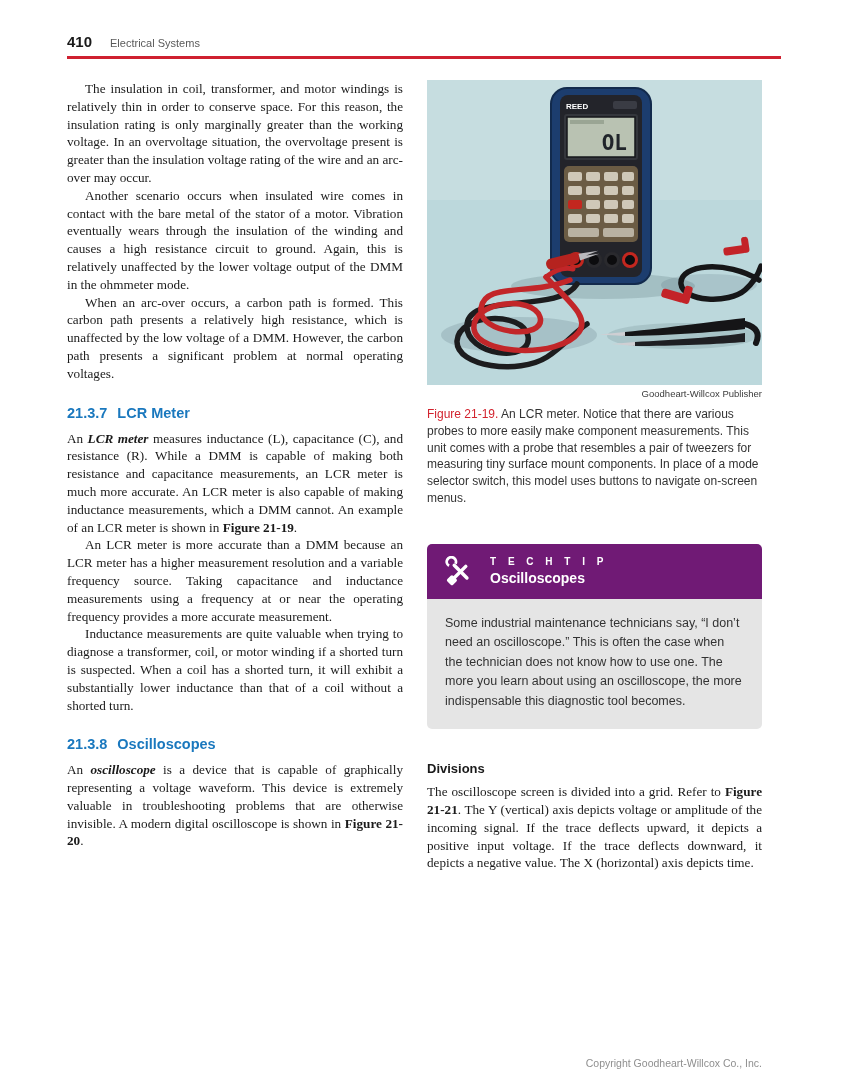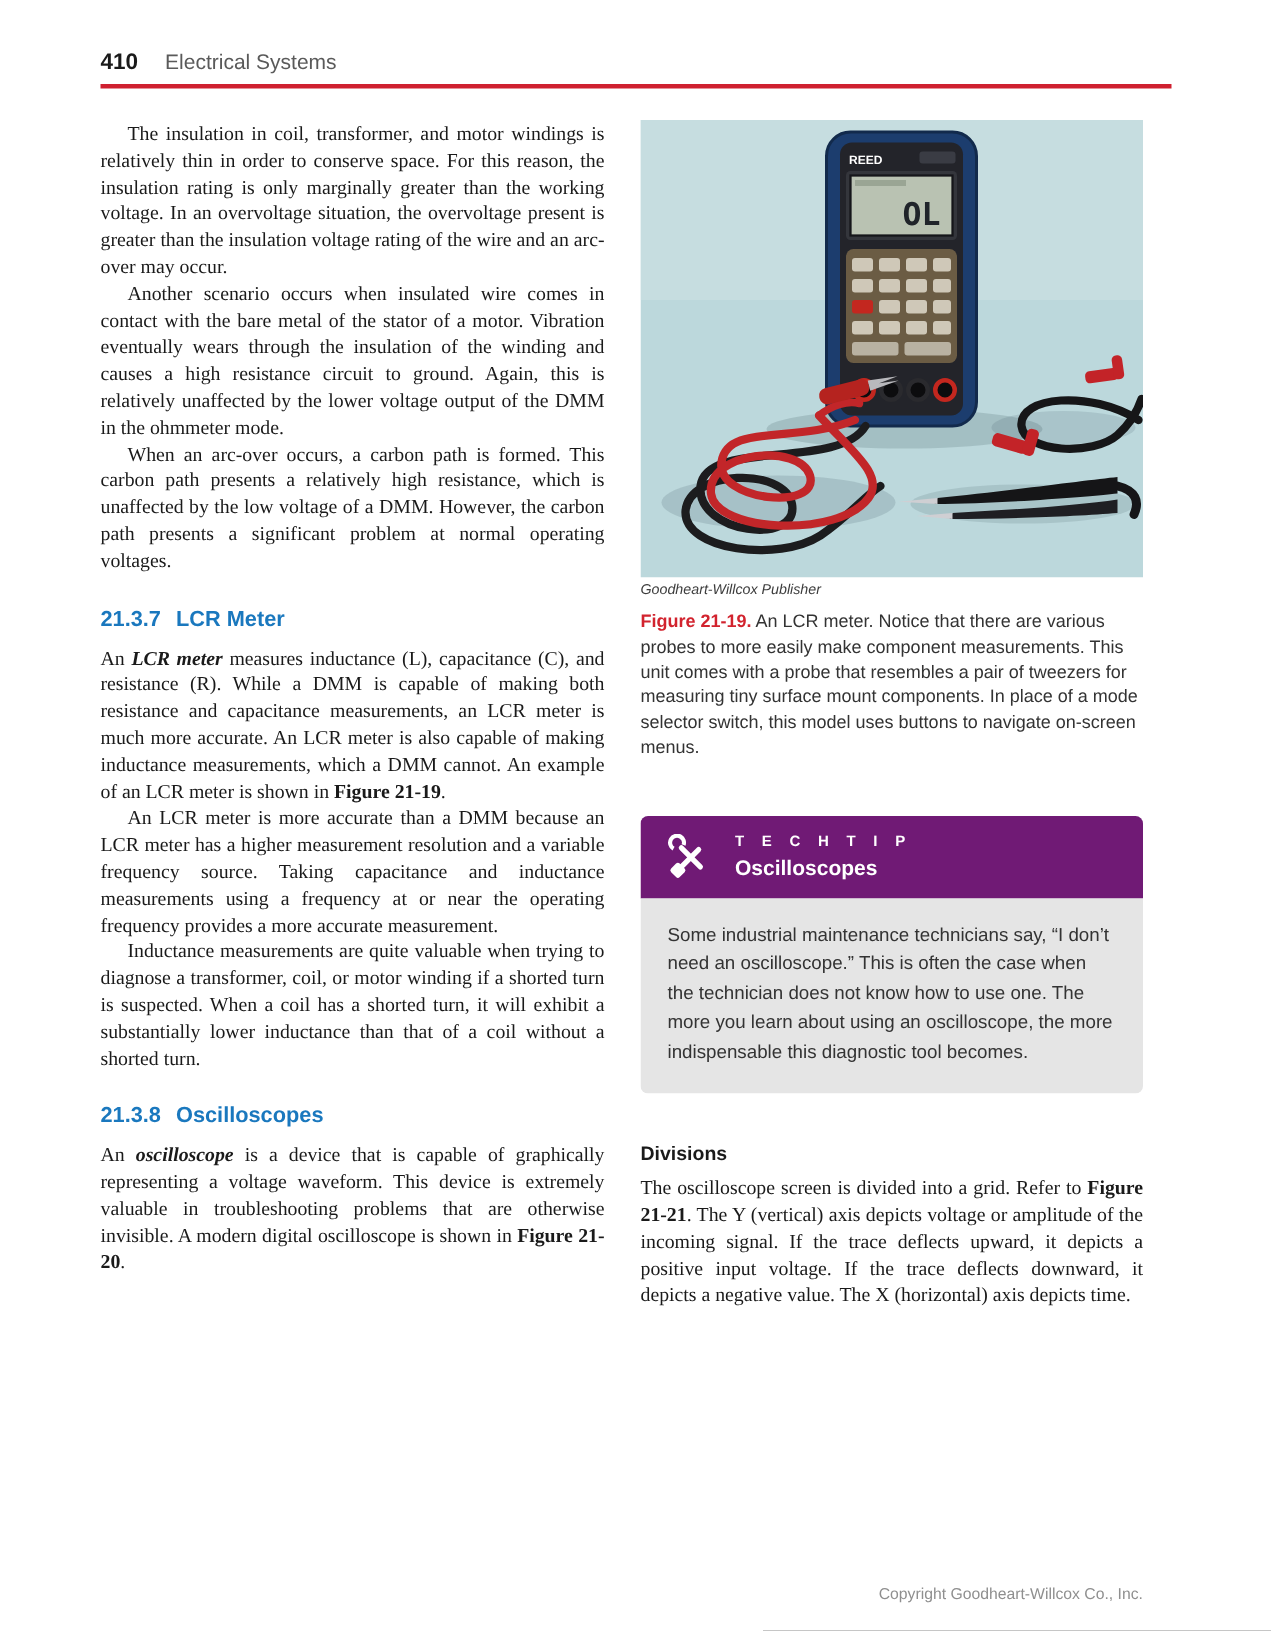--- a/index.html
+++ b/index.html
@@ -12,21 +12,21 @@
     color:#1a1a1a;
     overflow:hidden;
   }
   
   .page-header{
     position:absolute;left:67px;top:33px;width:714px;
     display:flex;align-items:baseline;gap:18px;
     font-family:"Liberation Sans","DejaVu Sans",sans-serif;
   }
   .page-num{font-size:15px;font-weight:bold;color:#1a1a1a;}
-  .chapter{font-size:14px;color:#5a5a5a;}
+  .chapter{font-size:11px;color:#5a5a5a;}
   .header-rule{
     position:absolute;left:67px;top:56px;width:714px;height:2.5px;
     background:#cf2030;
   }
   
   .columns{
     position:absolute;left:67px;top:80px;width:715px;
     display:flex;gap:24px;
   }
   .col-left{width:336px;}
@@ -43,30 +43,30 @@
   
   .sec-head{
     margin:22px 0 9px 0;
     font-family:"Liberation Sans","DejaVu Sans",sans-serif;
     font-size:14.5px;font-weight:bold;color:#1a78be;
   }
   .sec-head .sec-num{margin-right:10px;}
   
   .figure-photo{width:335px;height:305px;display:block;}
   .credit{
-    margin:3px 0 7px 0;text-align:left;
-    font-family:"Liberation Sans","DejaVu Sans",sans-serif;
-    font-style:italic;font-size:9.5px;color:#3c3c3c;
+    margin:3px 0 7px 0;text-align:right;
+    font-family:"Liberation Sans","DejaVu Sans",sans-serif;
+    font-size:9.5px;color:#3c3c3c;
   }
   .caption{
     margin:0;
     font-family:"Liberation Sans","DejaVu Sans",sans-serif;
     font-size:12px;line-height:16.8px;color:#333333;
   }
-  .fig-label{font-weight:bold;color:#d2232e;margin-top:33px;}
+  .fig-label{font-weight:normal;color:#d2232e;margin-top:33px;}
   
   .tip-box{margin-top:37px;border-radius:5px;overflow:hidden;
     font-family:"Liberation Sans","DejaVu Sans",sans-serif;}
   .tip-head{
     background:#701a75;color:#ffffff;
     display:flex;align-items:center;gap:15px;
     padding:12px 18px 13px 18px;
   }
   .tip-icon{width:30px;height:30px;flex:0 0 auto;display:flex;align-items:center;justify-content:center;}
   .tip-kicker{font-size:10px;font-weight:bold;letter-spacing:4.5px;}

